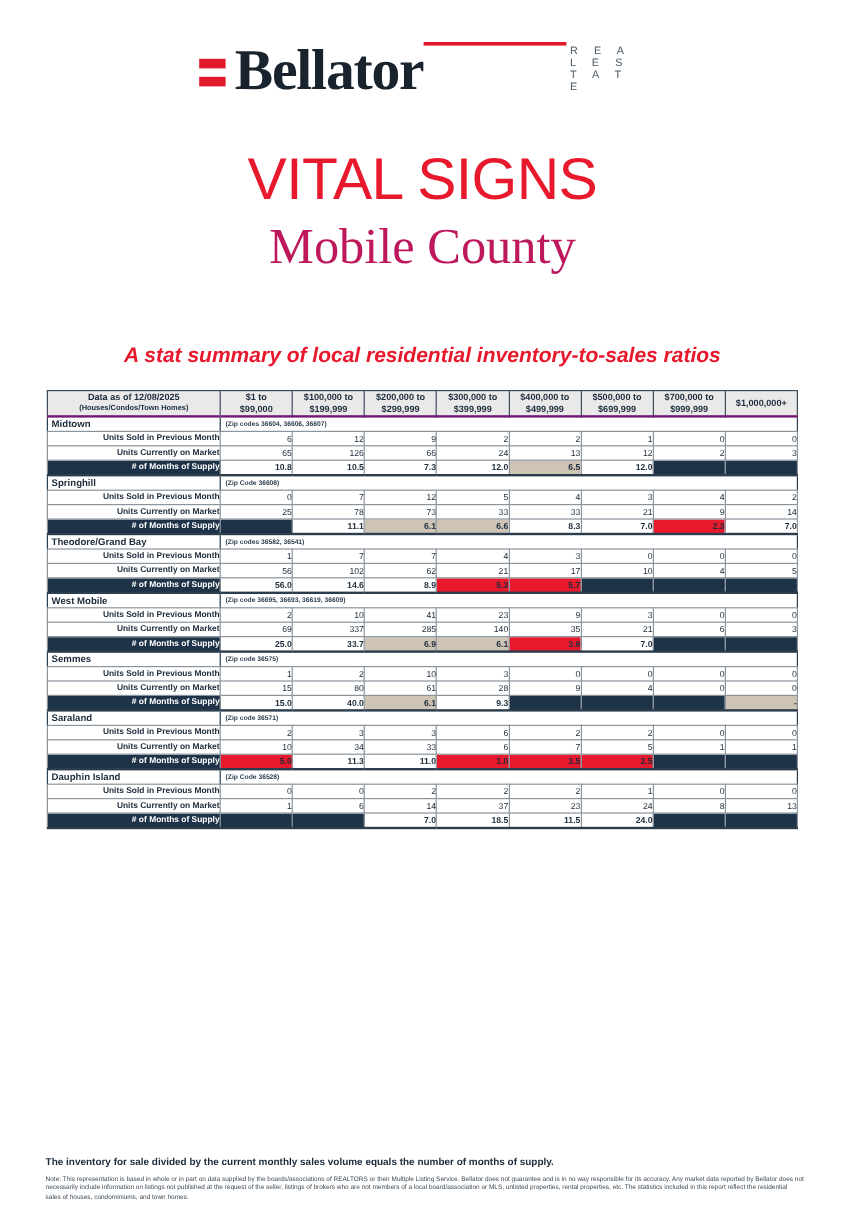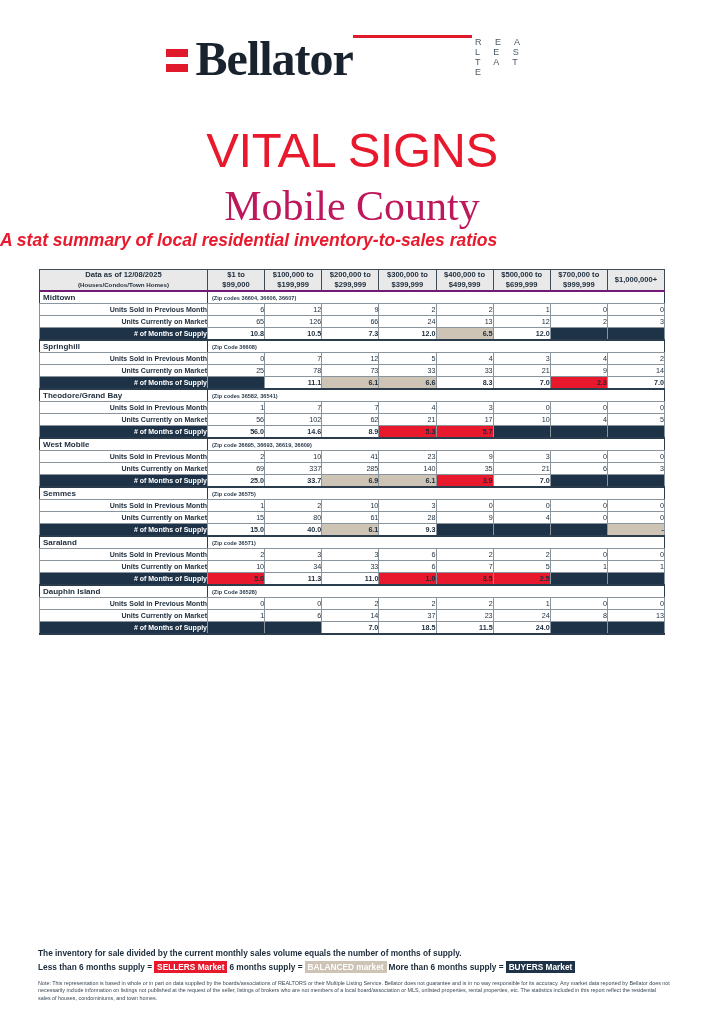--- a/index.html
+++ b/index.html
@@ -78,45 +78,47 @@
     margin-top: 38px;
   }
   .county {
     text-align: center;
     font-family: "Liberation Serif", serif;
     font-size: 42px;
     color: #be185d;
     margin-top: 4px;
   }
   .summary {
+    text-align: center;
     font-family: "Liberation Sans", sans-serif;
     font-style: italic;
     font-weight: bold;
     font-size: 17.5px;
     color: #e8192c;
+    margin-top: 56px;
   }
 
   
   .table-wrap {
     margin: 18px auto 0 auto;
     width: 626px;
   }
   table.vs {
     border-collapse: collapse;
     width: 100%;
     table-layout: fixed;
     font-size: 7.2px;
   }
   table.vs td {
     border: 1px solid #8a949c;
     padding: 0;
     height: 11px;
     color: #1c2b3a;
   }
-  .lbl-col { width: 168px; }
+  .lbl-col { width: 144px; }
 
   
   tr.head td {
     background: #e9e9ea;
     font-weight: bold;
     text-align: center;
     font-size: 7.6px;
     line-height: 10px;
     border-color: #3d4b57;
   }
@@ -515,22 +517,14 @@
           <td class="sup c-white">24.0</td>
           <td class="sup c-blue">-</td>
           <td class="sup c-blue">-</td>
         </tr>
       </tbody>
   </table>
 </div>
 
 <div class="footer">
   <div class="foot-line1">The inventory for sale divided by the current monthly sales volume equals the number of months of supply.</div>
-  <div class="legend">
-    <span>Less than 6 months supply = </span>
-    <span class="chip sellers">SELLERS Market</span>
-    <span>6 months supply = </span>
-    <span class="chip balanced">BALANCED market</span>
-    <span> More than 6 months supply = </span>
-    <span class="chip buyers">BUYERS Market</span>
-  </div>
   <div class="disclaimer">Note: This representation is based in whole or in part on data supplied by the boards/associations of REALTORS or their Multiple Listing Service. Bellator does not guarantee and is in no way responsible for its accuracy. Any market data reported by Bellator does not necessarily include information on listings not published at the request of the seller, listings of brokers who are not members of a local board/association or MLS, unlisted properties, rental properties, etc. The statistics included in this report reflect the residential sales of houses, condominiums, and town homes.</div>
 </div>
 
 </body></html>

